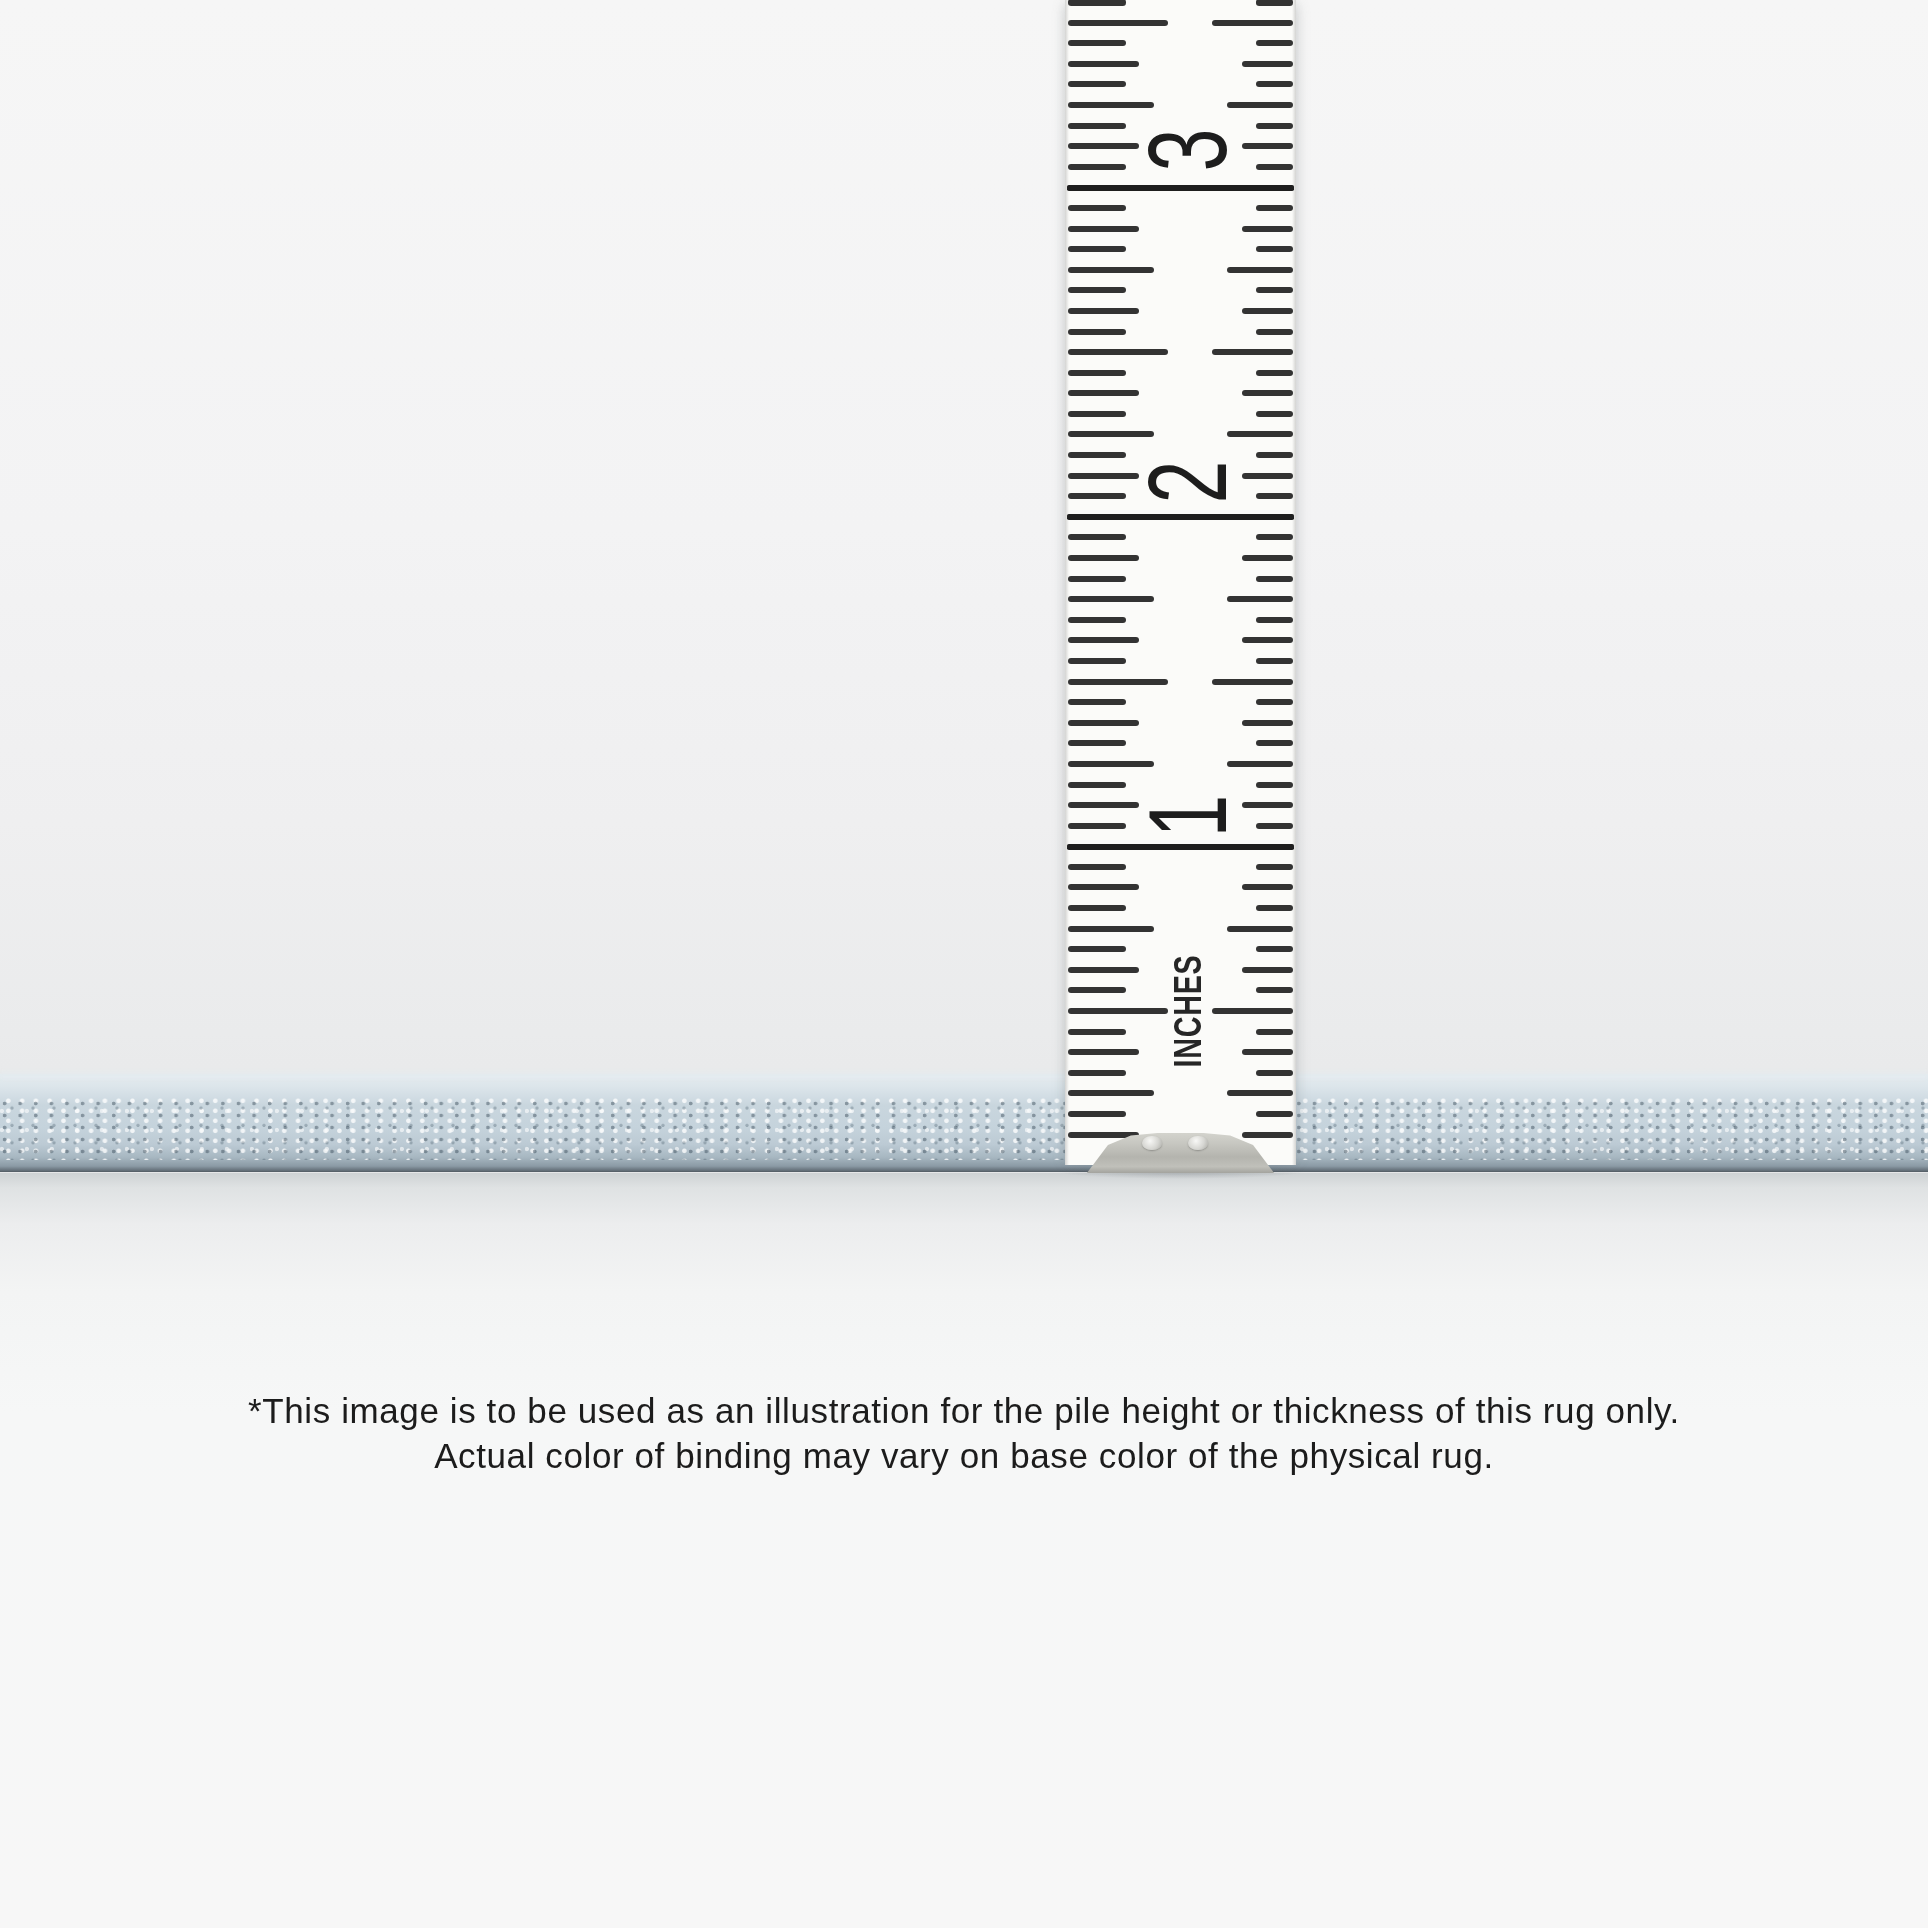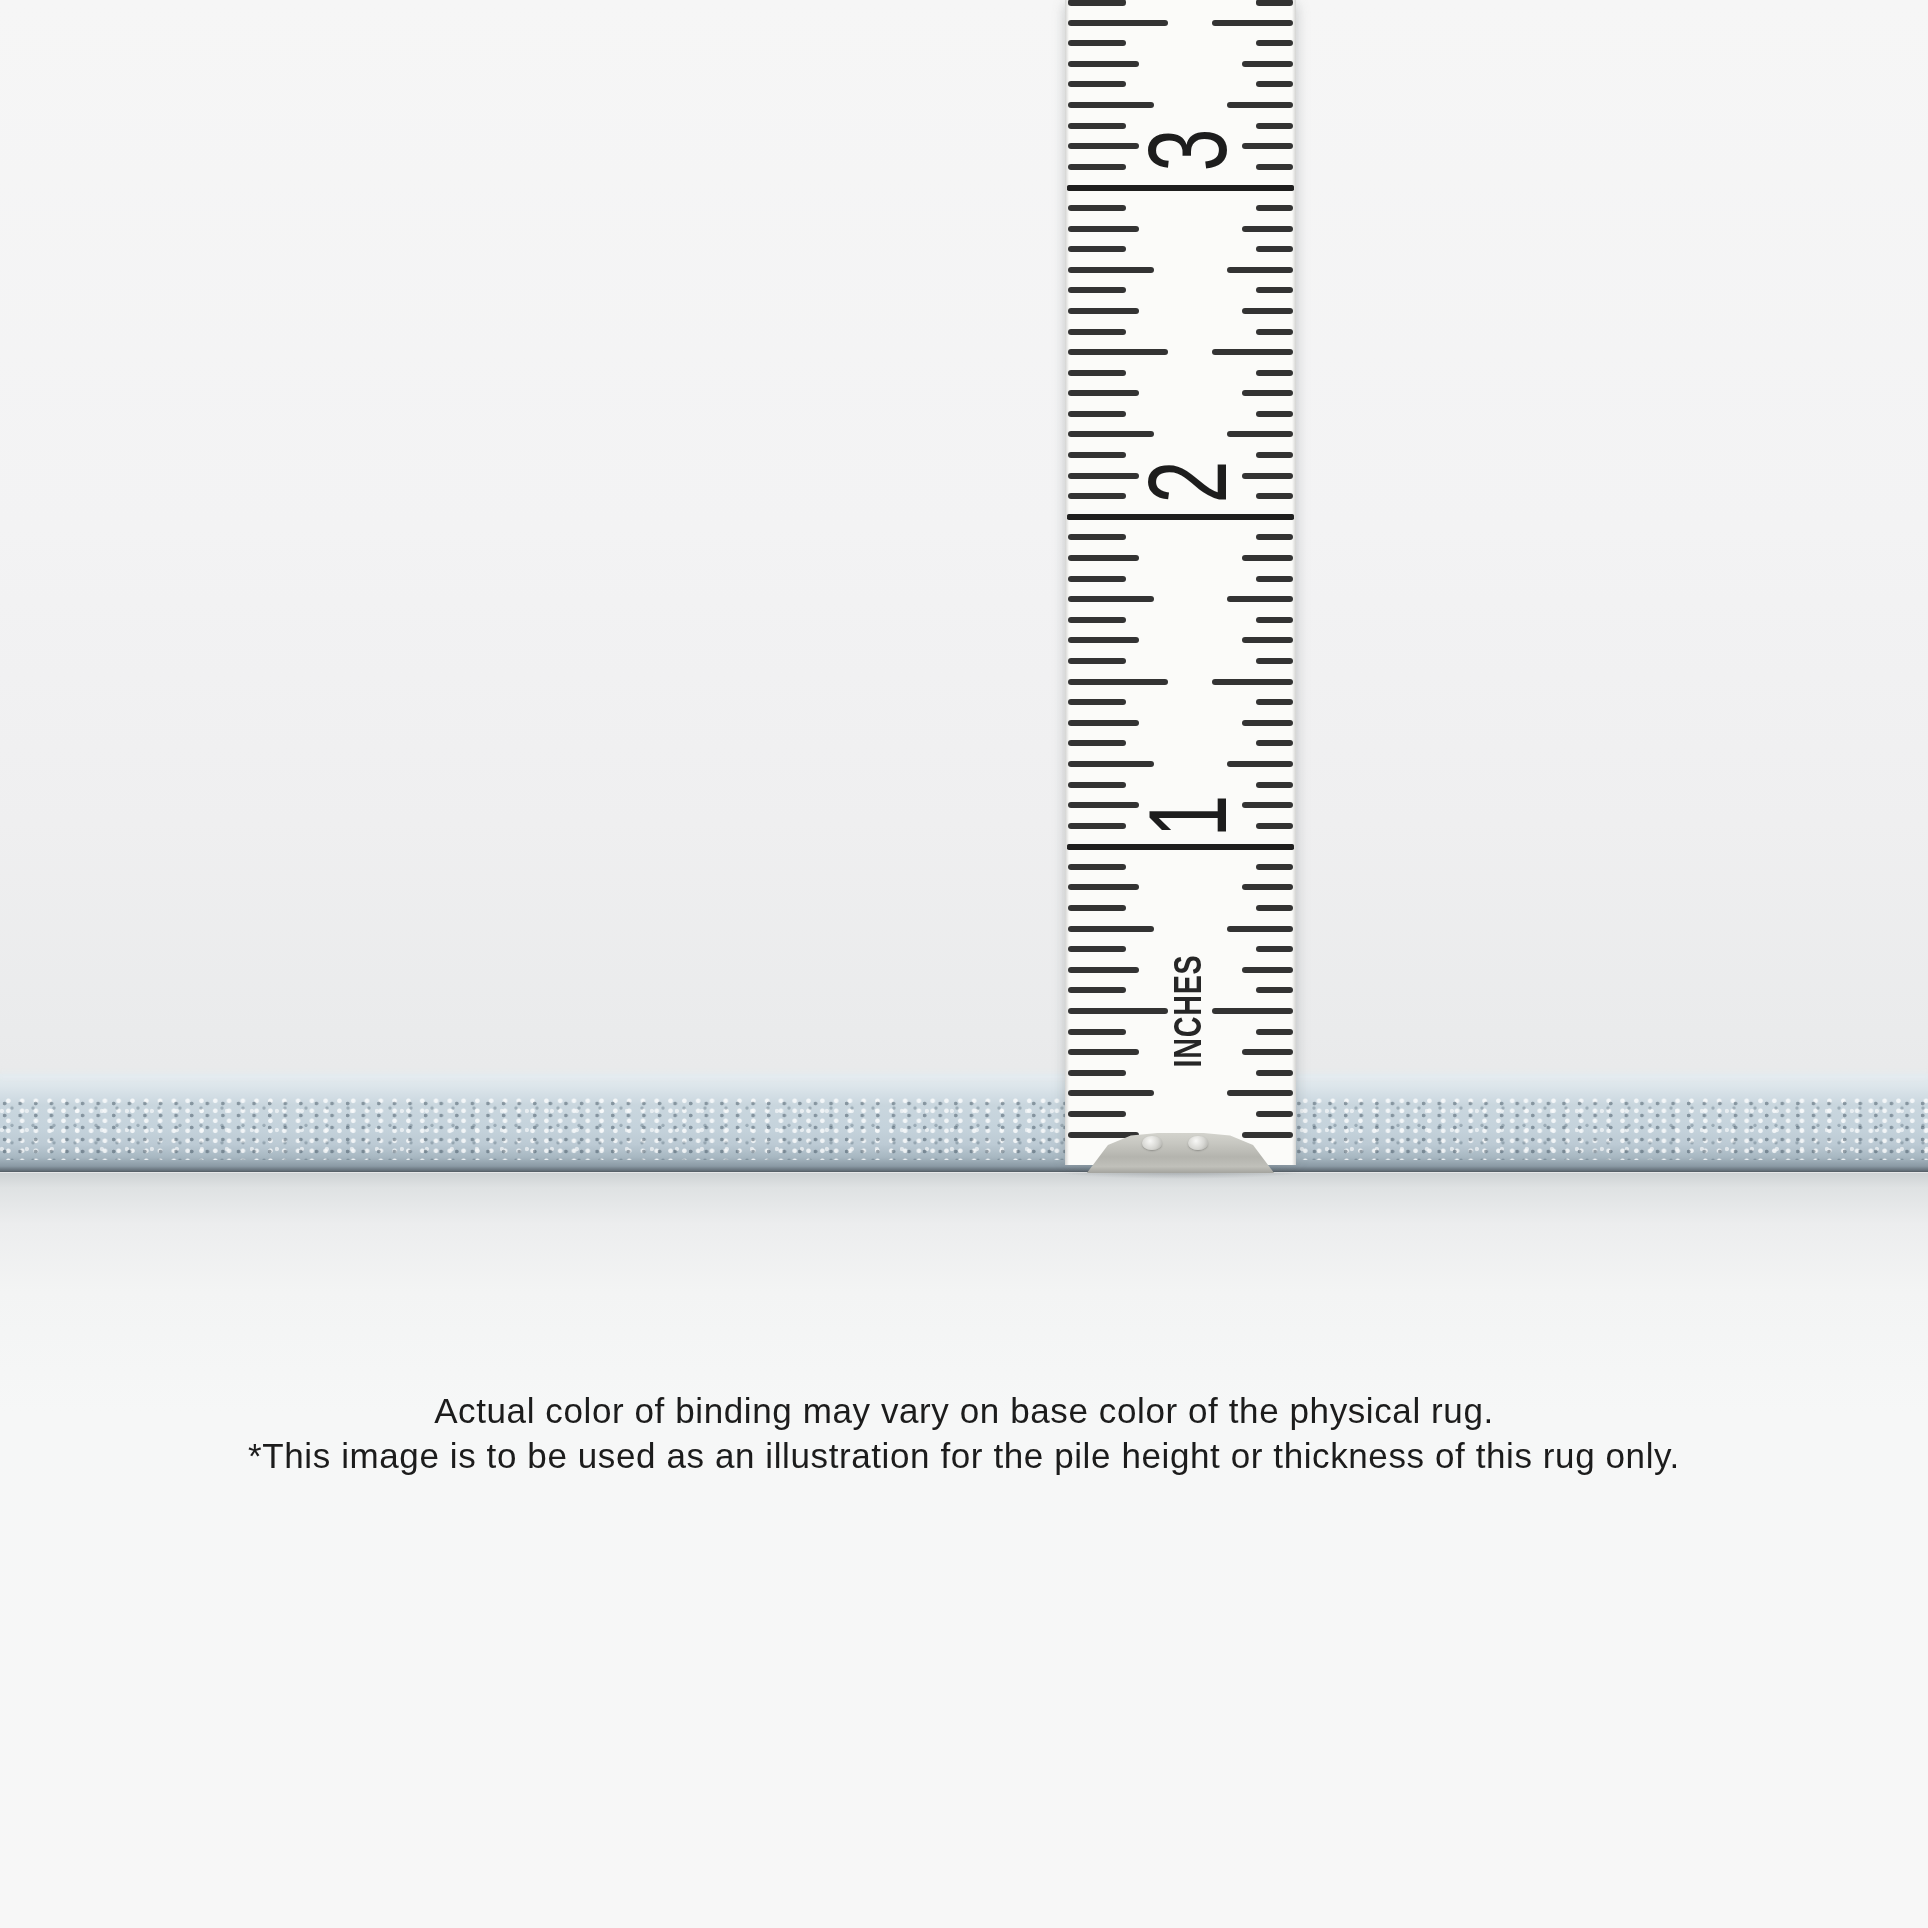--- a/index.html
+++ b/index.html
@@ -249,18 +249,18 @@
 
     <span class="unit-label">INCHES</span>
 
     <div class="metal-tip">
       <div class="rivet rivet-1"></div>
       <div class="rivet rivet-2"></div>
     </div>
   </div>
 
   <div class="caption">
+    <div>*This image is to be used as an illustration for the pile height or thickness of this rug only.</div>
     <div>Actual color of binding may vary on base color of the physical rug.</div>
-    <div>*This image is to be used as an illustration for the pile height or thickness of this rug only.</div>
   </div>
 
 </div>
 
 
 </body></html>

